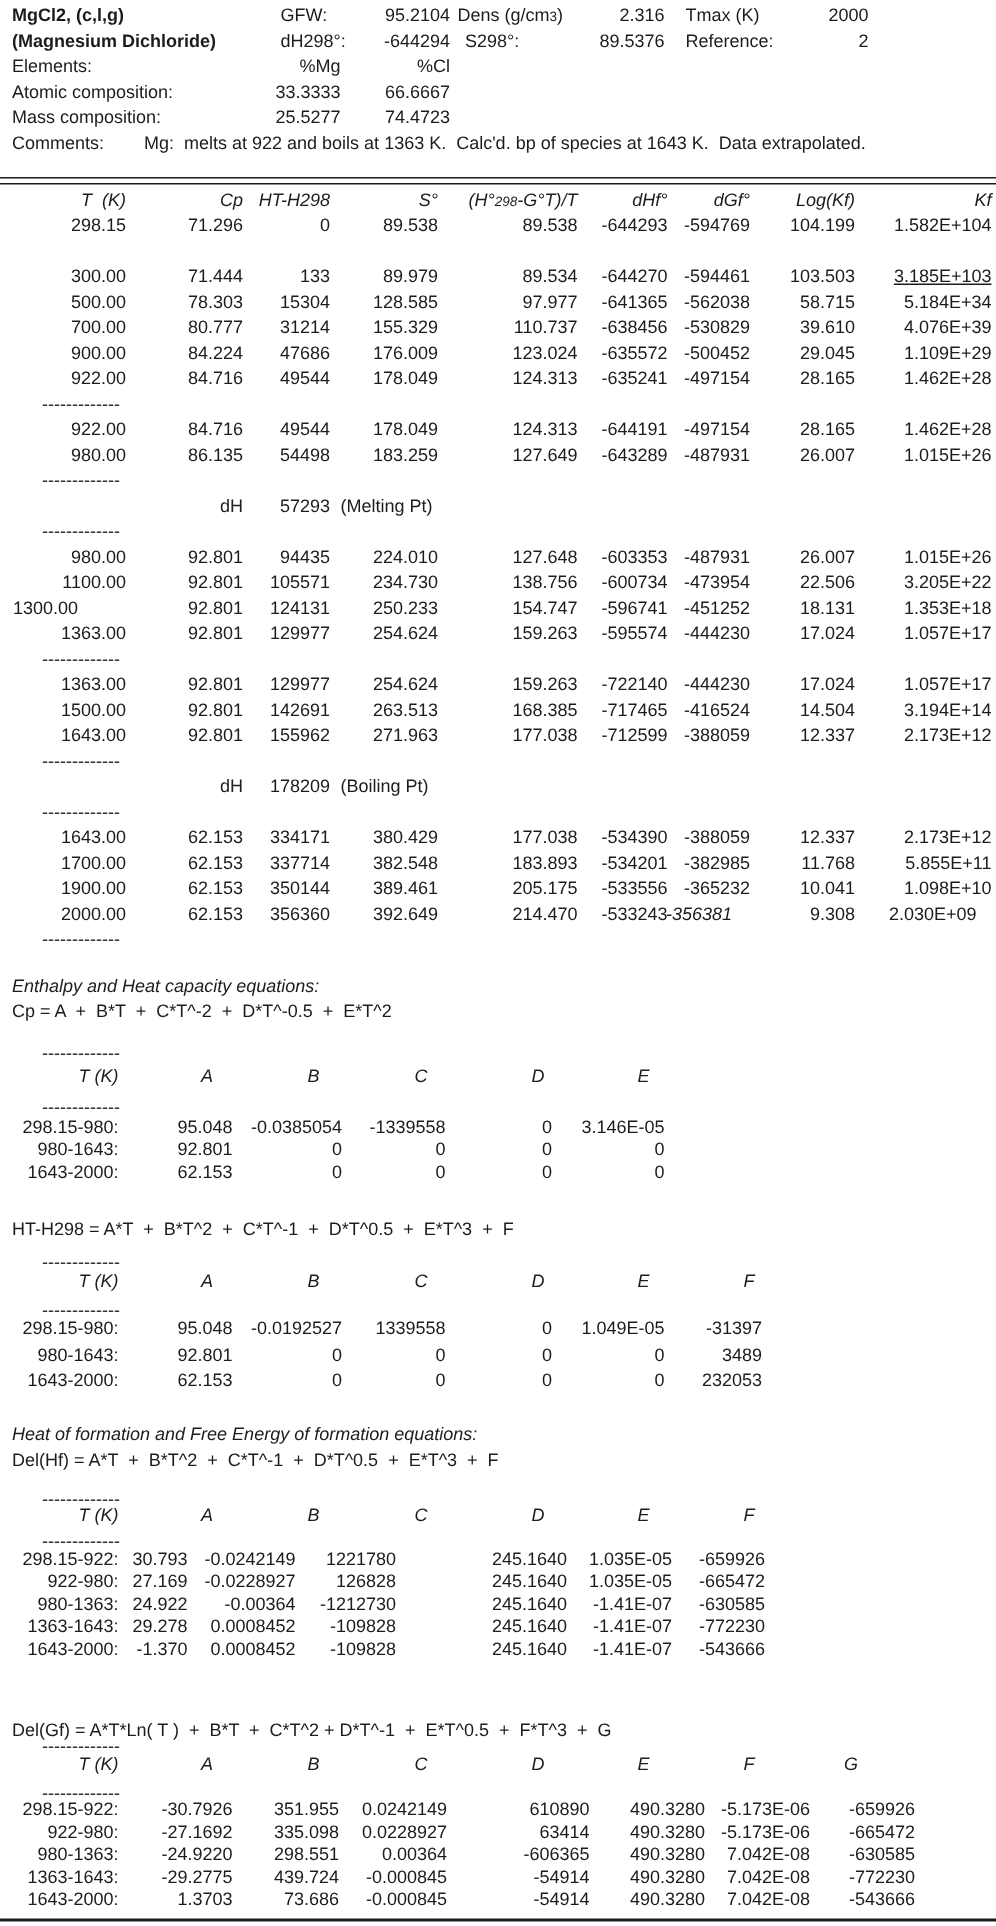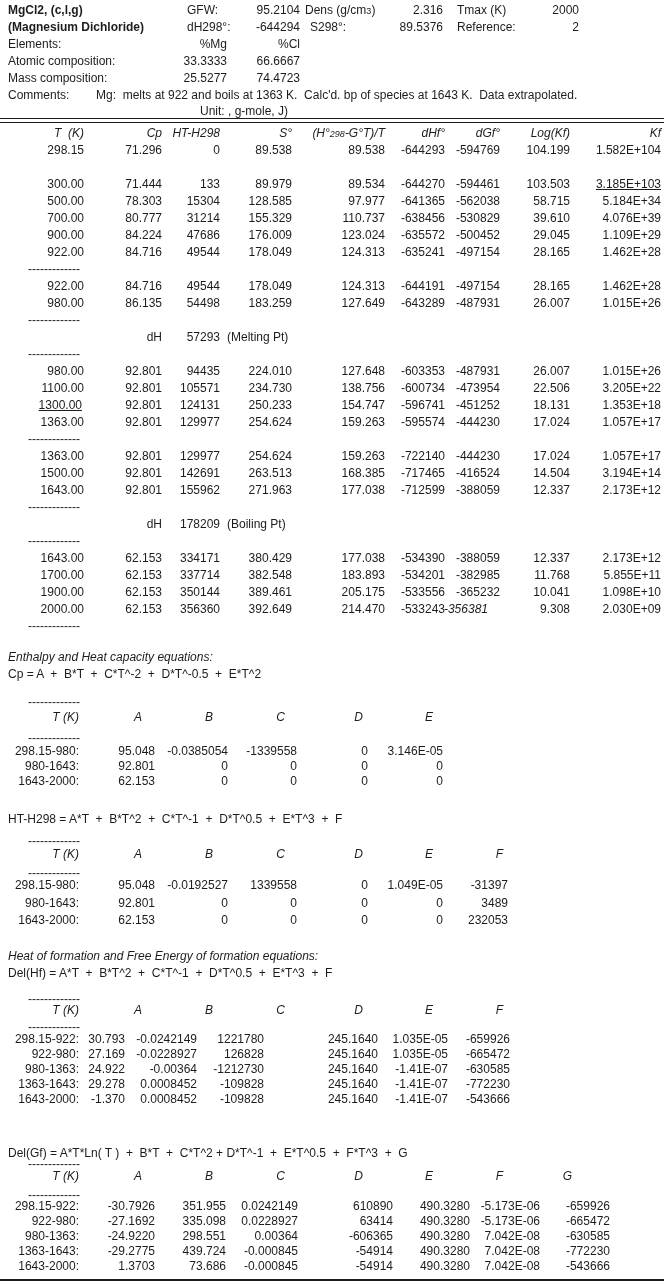--- a/index.html
+++ b/index.html
@@ -51,23 +51,20 @@
   </div>
   <div class="ln" style="top:71px">
     <span style="left:8px">Mass composition:</span>
     <span style="right:437px">25.5277</span>
     <span style="right:364px">74.4723</span>
   </div>
   <div class="ln" style="top:88px">
     <span style="left:8px">Comments:</span>
     <span style="left:96px">Mg:  melts at 922 and boils at 1363 K.  Calc'd. bp of species at 1643 K.  Data extrapolated.</span>
   </div>
-  <div class="ln" style="top:104px">
-    <span style="left:200px">Unit: , g-mole, J)</span>
-  </div>
 
   <div class="dblrule"></div>
 
   <div id="main-table">
       <div class="ln" style="top: 126px;">
         <span class="i" style="right: 580px;">T  (K)</span>
         <span class="i" style="right: 502px;">Cp</span>
         <span class="i" style="right: 444px;">HT-H298</span>
         <span class="i" style="right: 372px;">S°</span>
         <span class="i cellgroup" style="right: 279px;"><span class="inlinepart">(H°</span><span class="inlinepart sb">298</span><span class="inlinepart">-G°T)/T</span></span>
@@ -194,21 +191,21 @@
         <span style="right: 502px;">92.801</span>
         <span style="right: 444px;">105571</span>
         <span style="right: 372px;">234.730</span>
         <span style="right: 279px;">138.756</span>
         <span style="right: 219px;">-600734</span>
         <span style="right: 164px;">-473954</span>
         <span style="right: 94px;">22.506</span>
         <span style="right: 3px;">3.205E+22</span>
       </div>
       <div class="ln" style="top: 398px;">
-        <span style="right: 582px; text-decoration: underline;">1300.00</span>
+        <span style="right: 612px;">1300.00</span>
         <span style="right: 502px;">92.801</span>
         <span style="right: 444px;">124131</span>
         <span style="right: 372px;">250.233</span>
         <span style="right: 279px;">154.747</span>
         <span style="right: 219px;">-596741</span>
         <span style="right: 164px;">-451252</span>
         <span style="right: 94px;">18.131</span>
         <span style="right: 3px;">1.353E+18</span>
       </div>
       <div class="ln" style="top: 415px;">
@@ -304,21 +301,21 @@
       </div>
       <div class="ln" style="top: 602px;">
         <span style="right: 580px;">2000.00</span>
         <span style="right: 502px;">62.153</span>
         <span style="right: 444px;">356360</span>
         <span style="right: 372px;">392.649</span>
         <span style="right: 279px;">214.470</span>
         <span style="right: 219px;">-533243</span>
         <span style="right: 176px; font-style: italic;">-356381</span>
         <span style="right: 94px;">9.308</span>
-        <span style="right: 3px;">2.030E+09</span>
+        <span style="right: 13px;">2.030E+09</span>
       </div>
       <div class="ln" style="top: 619px;">
         <span style="left: 28px;">-------------</span>
       </div>
     </div>
 
   <div class="ln" style="top:650px">
     <span class="i" style="left:8px">Enthalpy and Heat capacity equations:</span>
   </div>
   <div class="ln" style="top:667px">

